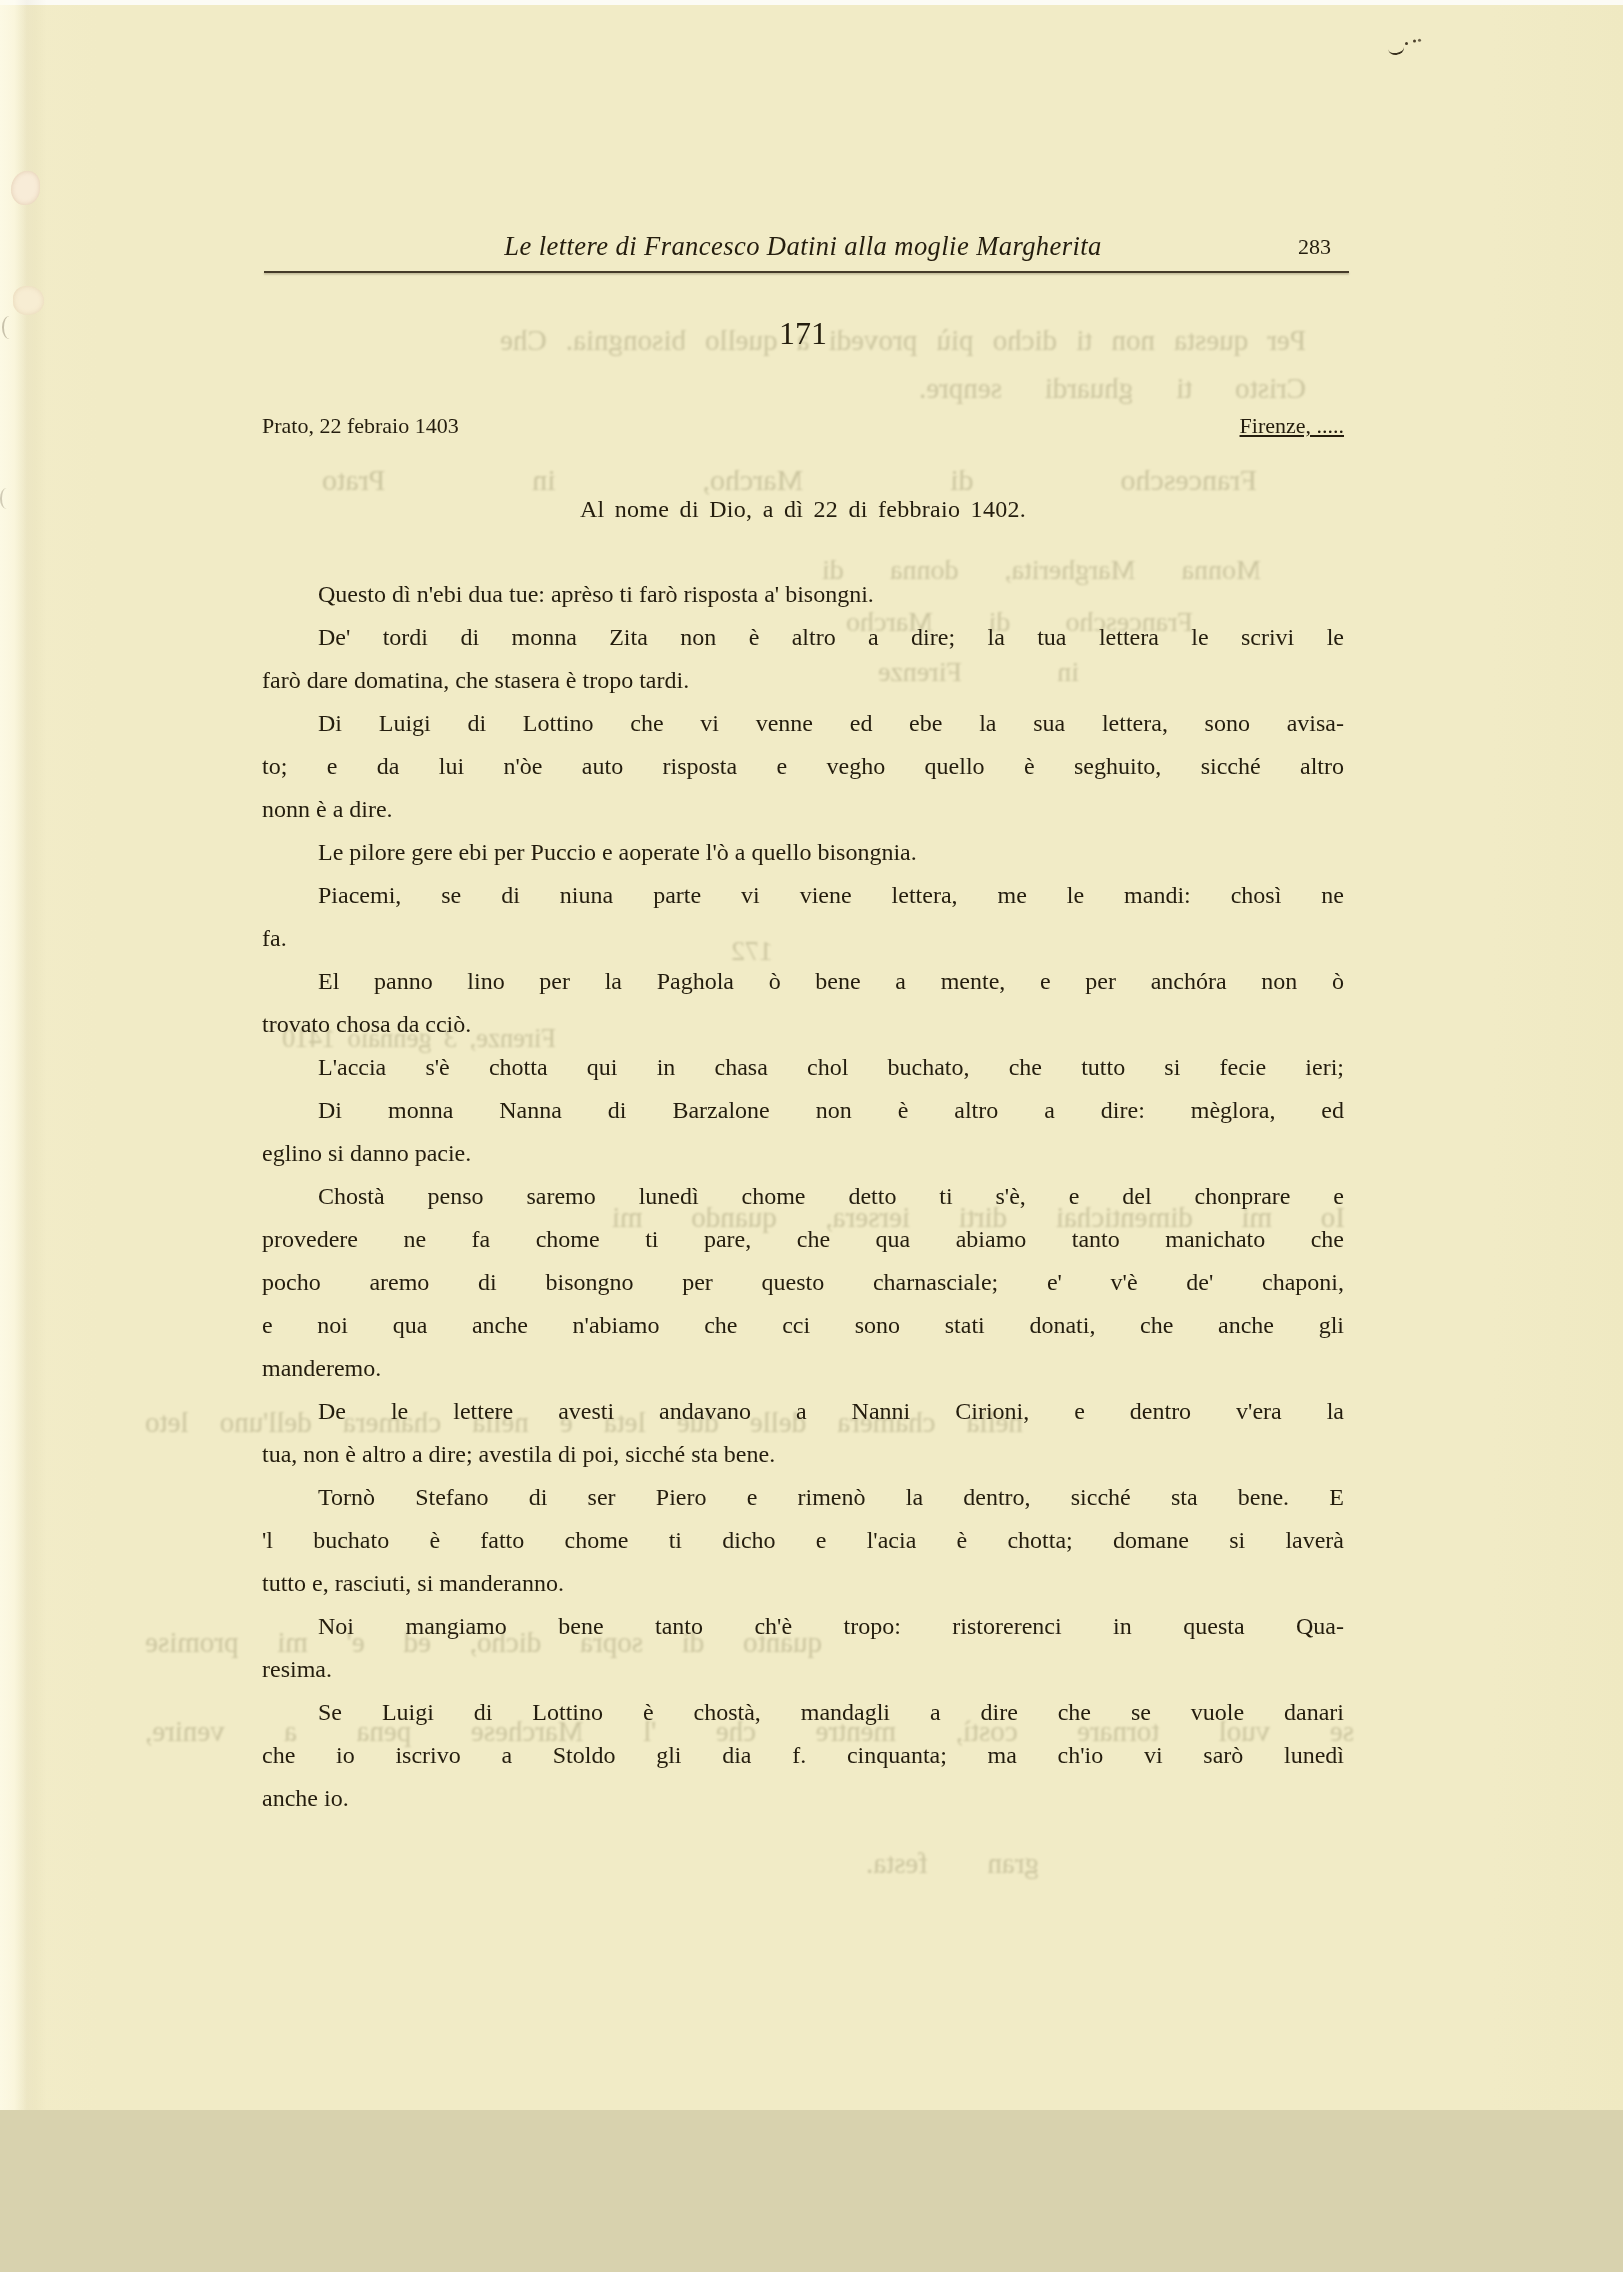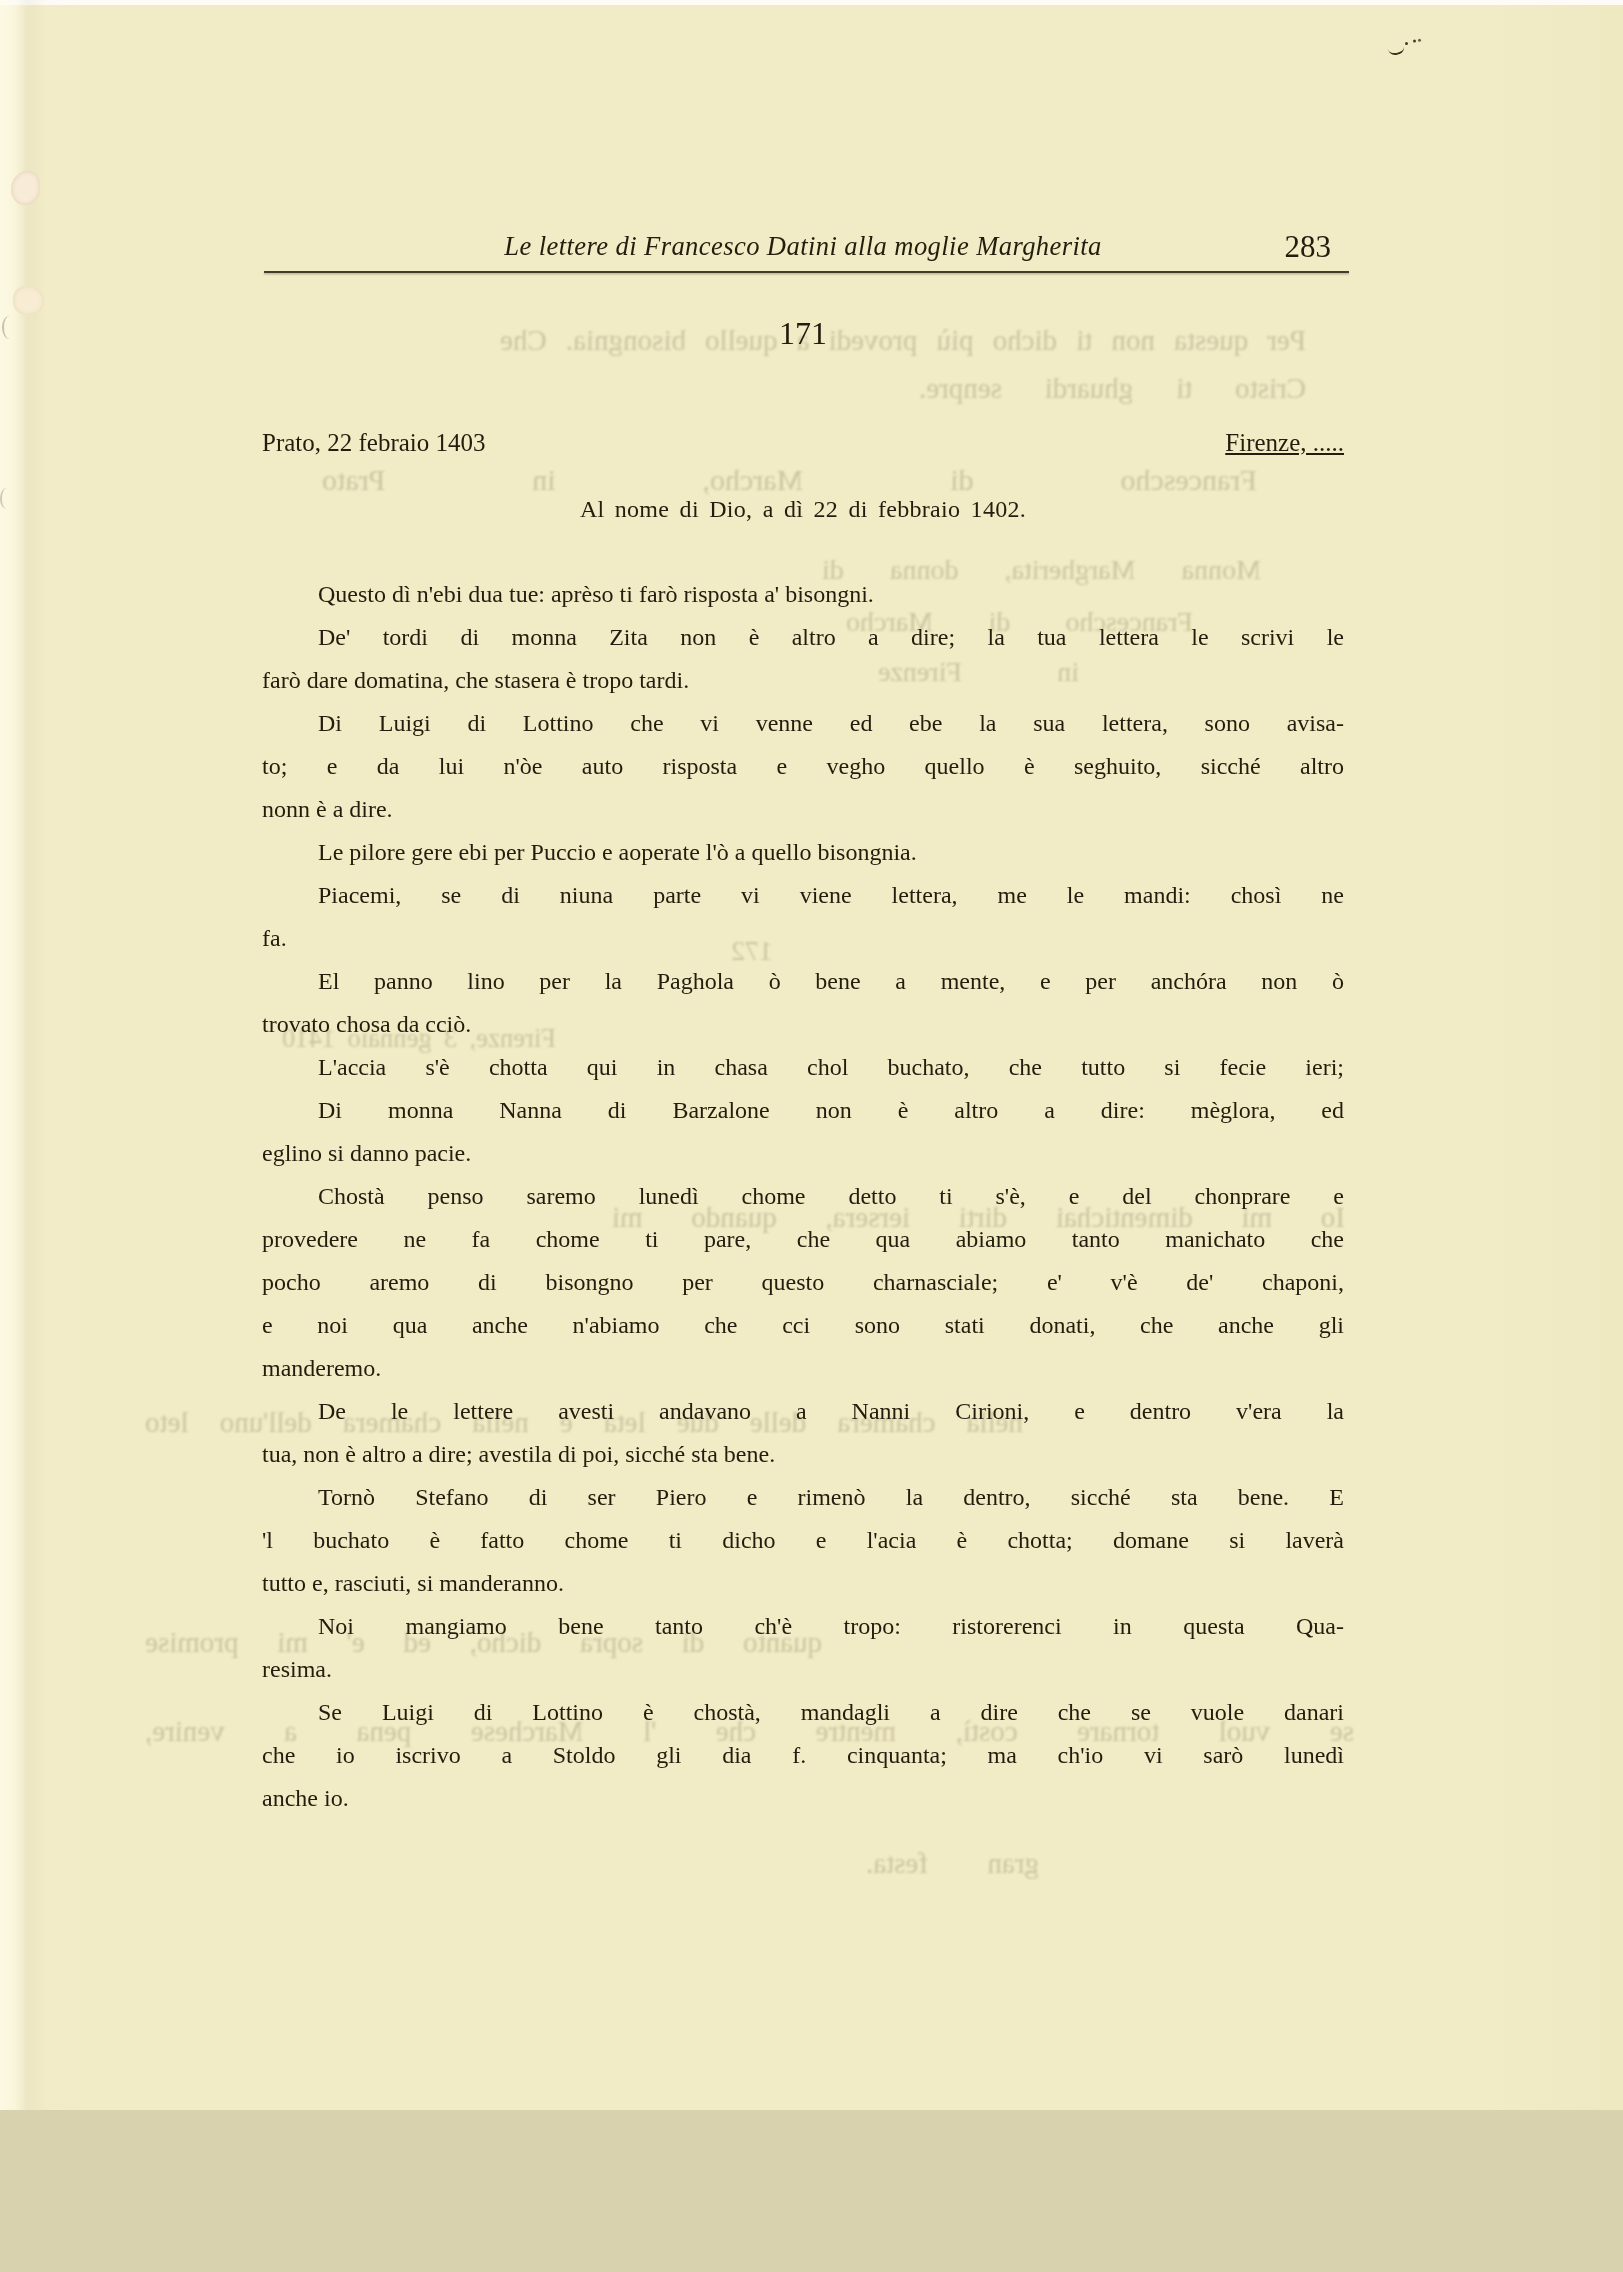--- a/index.html
+++ b/index.html
@@ -47,34 +47,34 @@
   .ghost:nth-of-type(12){top:1715px;left:145px;width:1209px;font-size:29px;}
   .ghost:nth-of-type(13){top:1847px;left:866px;width:173px;font-size:29px;}
   
   .header-row{
     position:absolute;left:262px;top:228px;width:1082px;height:37px;
     font-style:italic;font-size:26.6px;line-height:37px;
   }
   .running-title{width:100%;text-align:center;letter-spacing:0.4px;}
   .page-number{
     position:absolute;right:13px;top:0;
-    font-style:normal;font-size:31px;line-height:37px;
+    font-style:normal;font-size:22px;line-height:37px;
   }
   .rule{
     position:absolute;left:264px;top:271px;width:1085px;height:2.4px;
     background:#453b29;
     box-shadow:0 1.6px 1.6px rgba(90,78,50,0.35);
   }
   .letter-number{
     position:absolute;left:262px;top:316px;width:1082px;
     text-align:center;font-size:32px;line-height:35px;
   }
   .place-date{
-    position:absolute;left:262px;top:424px;width:1082px;height:37px;
-    font-size:25px;line-height:37px;
+    position:absolute;left:262px;top:407px;width:1082px;height:37px;
+    font-size:22px;line-height:37px;
   }
   .place-left{position:absolute;left:0;top:0;}
   .place-right{position:absolute;right:0;top:0;text-decoration:underline;}
   .salutation{
     position:absolute;left:262px;top:490px;width:1082px;
     text-align:center;font-size:24px;line-height:39px;
     word-spacing:4px;letter-spacing:0.3px;
   }
   .body{
     position:absolute;left:262px;top:573px;width:1082px;

